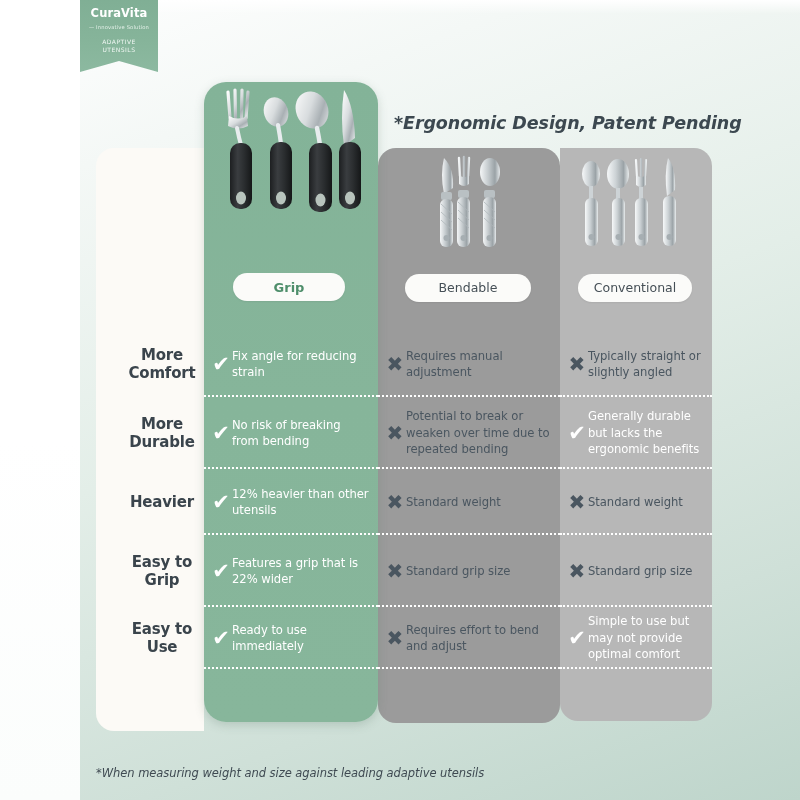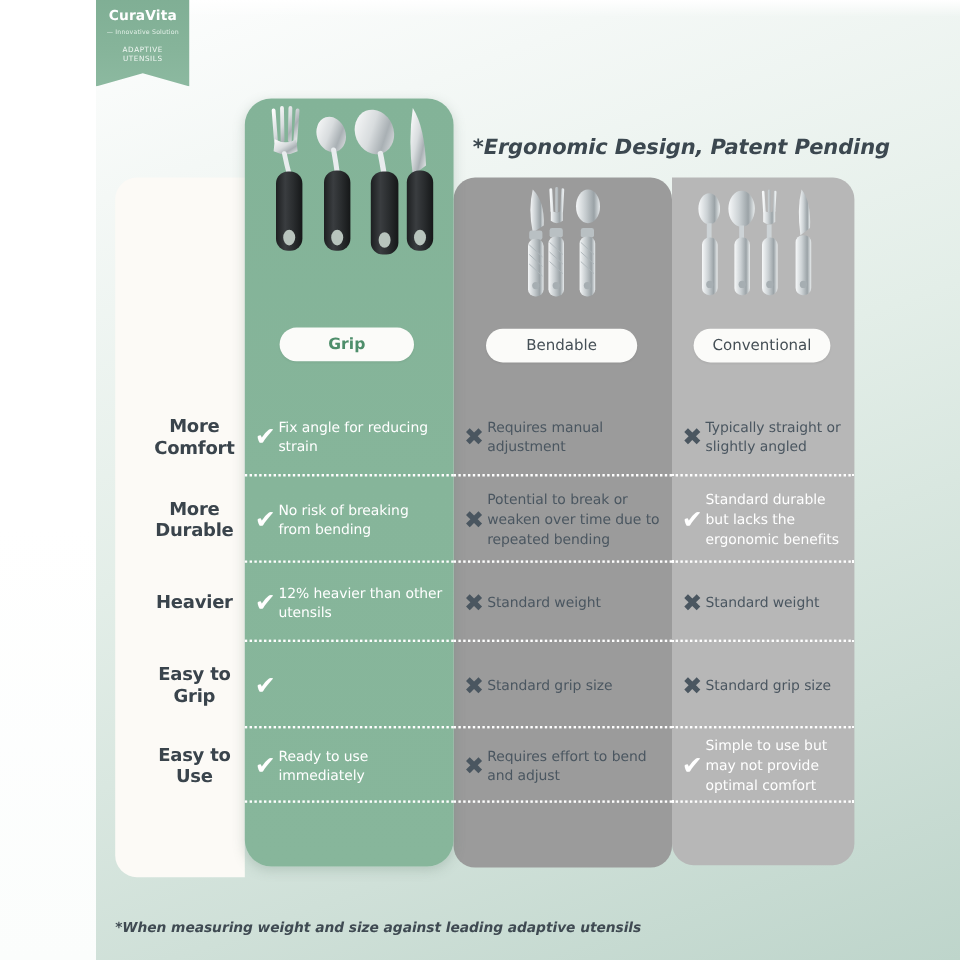--- a/index.html
+++ b/index.html
@@ -235,21 +235,21 @@
   .sep-lbl  { width: 108px; background: transparent; }
   .sep-ours { width: 174px; border-top: 2px dotted #ffffff; }
   .sep-bend { width: 182px; border-top: 2px dotted #ffffff; }
   .sep-conv { width: 152px; border-top: 2px dotted #ffffff; }
 
   
   .footer {
     position: absolute;
     left: 96px; top: 766px;
     font-size: 11.5px;
-    font-weight: bold;
+    font-weight: normal;
     font-style: italic;
     color: #3f4a52;
     letter-spacing: -0.05px;
     z-index: 5;
   }
 </style>
 </head>
 <body>
 
 <div id="stage">
@@ -434,21 +434,21 @@
         <div class="cell c-ours">
           <div class="mark mark-check-white">✔</div>
           <div class="cell-text txt-white">No risk of breaking from bending</div>
         </div>
         <div class="cell c-bend">
           <div class="mark mark-x-dark">✖</div>
           <div class="cell-text txt-dark">Potential to break or weaken over time due to repeated bending</div>
         </div>
         <div class="cell c-conv">
           <div class="mark mark-check-white">✔</div>
-          <div class="cell-text txt-white">Standard durable but lacks the ergonomic benefits</div>
+          <div class="cell-text txt-white">Generally durable but lacks the ergonomic benefits</div>
         </div>
         <div class="sep">
           <div class="sep-seg sep-lbl"></div>
           <div class="sep-seg sep-ours"></div>
           <div class="sep-seg sep-bend"></div>
           <div class="sep-seg sep-conv"></div>
         </div>
       </div>
       <div class="row" style="height: 66px; justify-content: center;">
         <div class="cell c-label">
@@ -472,20 +472,21 @@
           <div class="sep-seg sep-bend"></div>
           <div class="sep-seg sep-conv"></div>
         </div>
       </div>
       <div class="row" style="height: 72px;">
         <div class="cell c-label">
           <div class="row-label">Easy to<br>Grip</div>
         </div>
         <div class="cell c-ours">
           <div class="mark mark-check-white">✔</div>
+          <div class="cell-text txt-white">Features a grip that is 22% wider</div>
         </div>
         <div class="cell c-bend">
           <div class="mark mark-x-dark">✖</div>
           <div class="cell-text txt-dark">Standard grip size</div>
         </div>
         <div class="cell c-conv">
           <div class="mark mark-x-dark">✖</div>
           <div class="cell-text txt-dark">Standard grip size</div>
         </div>
         <div class="sep">

